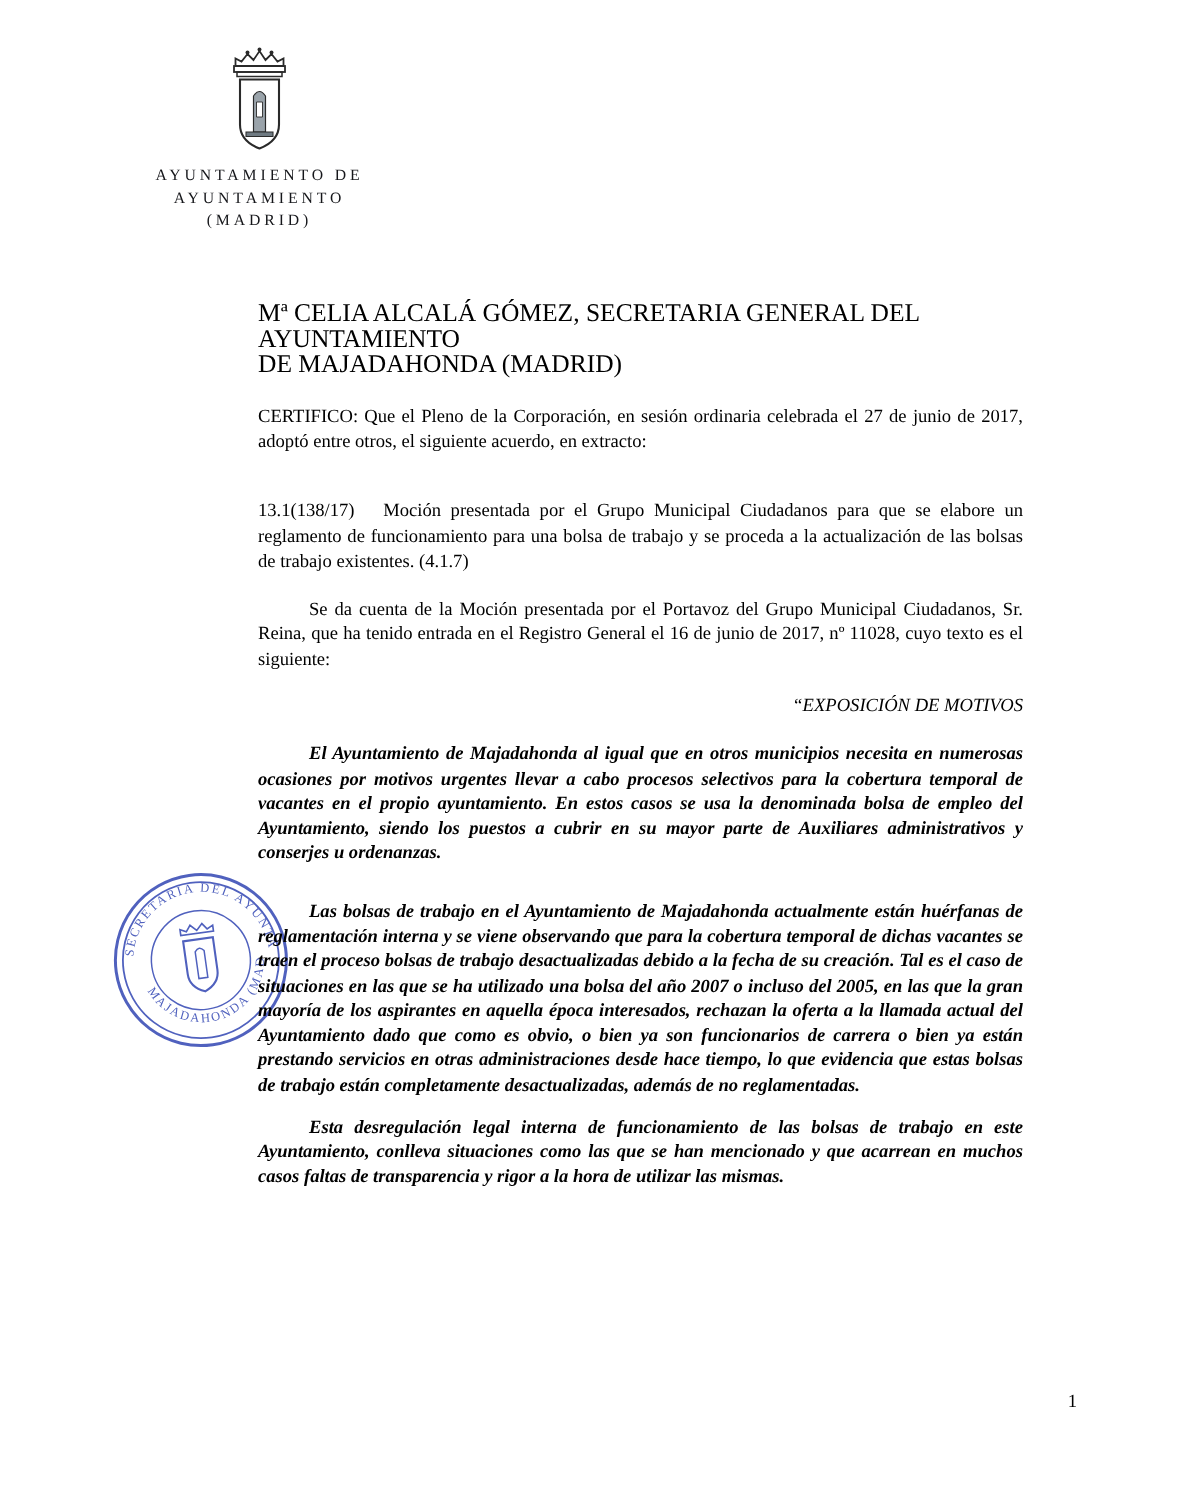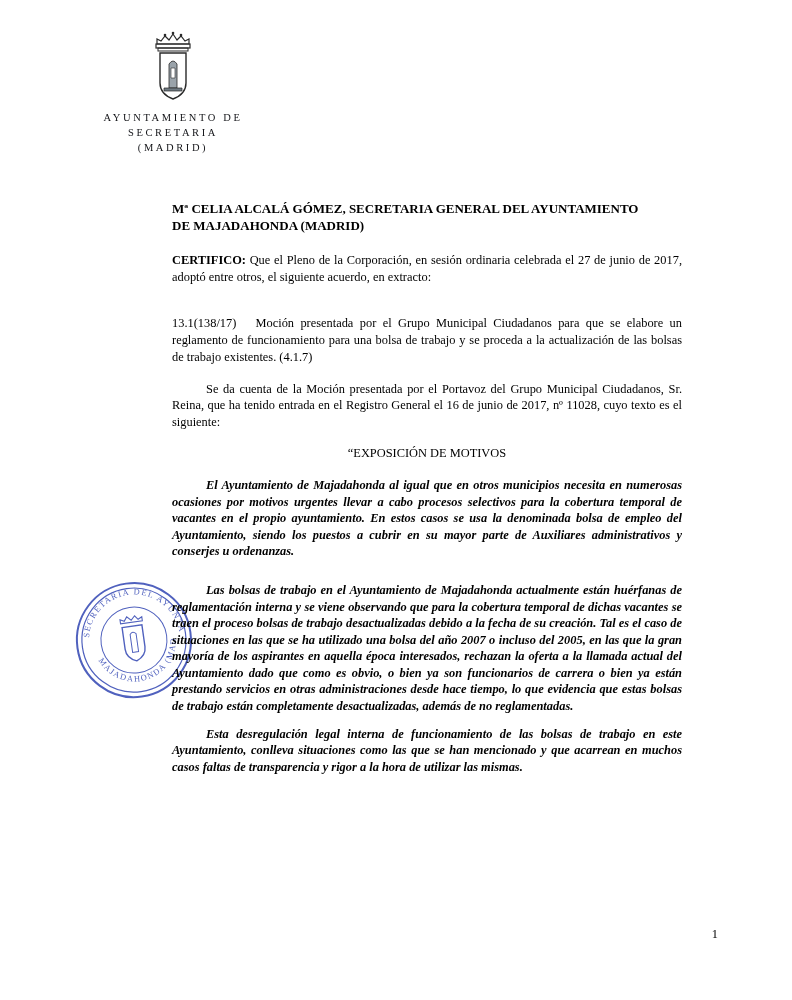--- a/index.html
+++ b/index.html
@@ -51,25 +51,25 @@
     font-size: 12.4px;
     line-height: 16.6px;
     text-align: justify;
   }
   .doc p { margin: 0; }
 
   .sp-sm { height: 11px; }
   .sp-md { height: 15px; }
   .sp-lg { height: 18px; }
 
-  .bold { font-weight: bold; }
+  .bold { font-weight: normal; }
 
   .title {
-    font-weight: bold;
-    font-size: 13px;
+    font-weight: normal;
+    font-size: 17px;
     line-height: 17px;
     text-align: left;
   }
 
   .certifico-p { text-align: justify; }
 
   .item13 {
     font-weight: bold;
     padding-left: 0;
   }
@@ -80,21 +80,22 @@
     font-weight: normal;
     text-align: justify;
     line-height: 16.8px;
   }
   .sub-moc .code { }
 
   .indent { text-indent: 34px; }
   .indent-it { text-indent: 34px; font-style: italic; font-weight: bold; }
 
   .exposicion {
-    text-align: center;
+    font-style: italic;
+    text-align: right;
   }
 
   
   .page-num {
     position: absolute;
     right: 110px;
     bottom: 58px;
     font-size: 12.4px;
   }
 
@@ -125,21 +126,21 @@
       <rect x="11" y="16" width="34" height="4" fill="none" stroke="#2a2a2a" stroke-width="1.2"></rect>
       <rect x="13" y="20" width="30" height="3" fill="none" stroke="#2a2a2a" stroke-width="1"></rect>
 
       <path d="M15 25 L41 25 L41 55 Q41 66 28 71 Q15 66 15 55 Z" fill="#ffffff" stroke="#2a2a2a" stroke-width="1.4"></path>
 
       <path d="M24 36 Q28 30 32 36 L32 60 L24 60 Z" fill="#9aa3aa" stroke="#2a2a2a" stroke-width="0.8"></path>
       <path d="M19 60 L37 60 L37 63 L19 63 Z" fill="#6f7a82" stroke="#2a2a2a" stroke-width="0.7"></path>
       <path d="M26 40 L30 40 L30 50 L26 50 Z" fill="#ffffff" stroke="#2a2a2a" stroke-width="0.6"></path>
     </svg>
     <div class="lh-line">AYUNTAMIENTO DE</div>
-    <div class="lh-line">SECRETARIA</div>
+    <div class="lh-line">AYUNTAMIENTO</div>
     <div class="lh-line">(MADRID)</div>
   </div>
 
   <svg class="stamp" viewBox="0 0 125 125">
     <defs>
       <path id="arcTop" d="M 17 62 A 45 45 0 0 1 108 62"></path>
       <path id="arcBottom" d="M 21 62 A 41 41 0 0 0 104 62"></path>
     </defs>
     <circle cx="62" cy="62" r="57" fill="none" stroke="#2a3fb0" stroke-width="2"></circle>
     <circle cx="62" cy="62" r="52" fill="none" stroke="#2a3fb0" stroke-width="1.2"></circle>

